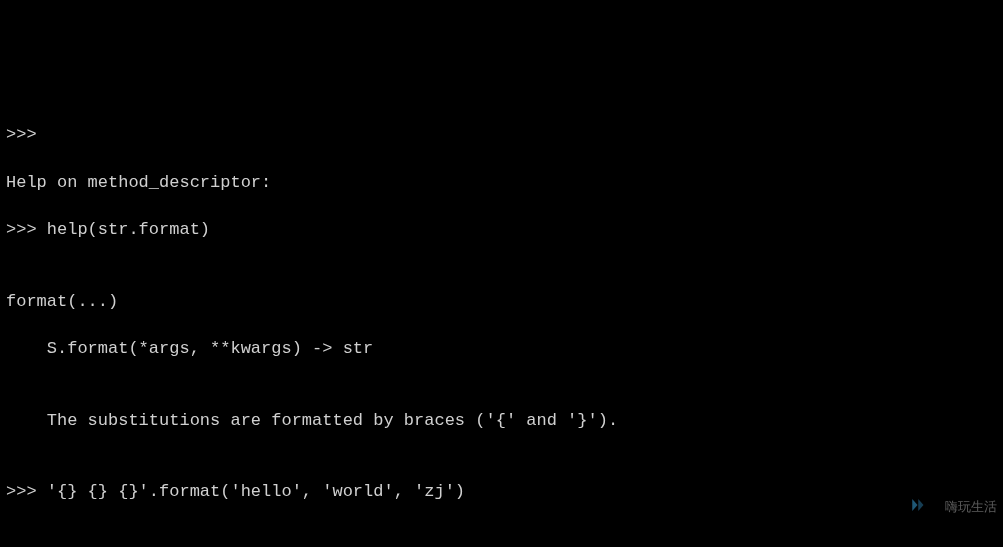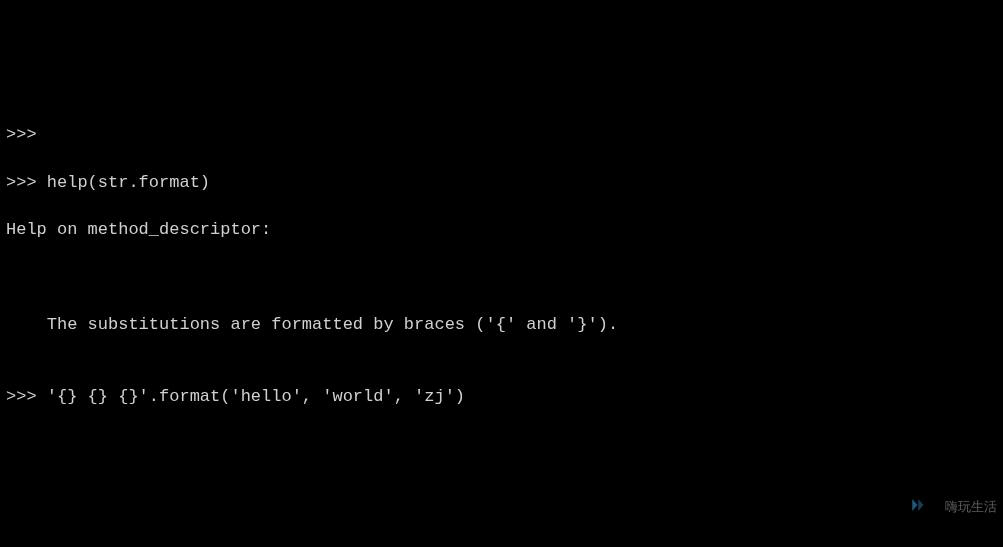--- a/index.html
+++ b/index.html
@@ -40,23 +40,25 @@
       height: 18px;
     }
   </style>
 </head>
 <body>
 
 
 
 <div>
 <div class="line">&gt;&gt;&gt;</div>
+<div class="line">Help on method_descriptor:</div>
 <div class="line">&gt;&gt;&gt; help(str.format)</div>
-<div class="line">Help on method_descriptor:</div>
 <div class="line"></div>
+<div class="line">format(...)</div>
+<div class="line">    S.format(*args, **kwargs) -&gt; str</div>
 <div class="line"></div>
 <div class="line">    The substitutions are formatted by braces ('{' and '}').</div>
 <div class="line"></div>
 <div class="line">&gt;&gt;&gt; '{} {} {}'.format('hello', 'world', 'zj')</div>
 
 
 
 
 
 

